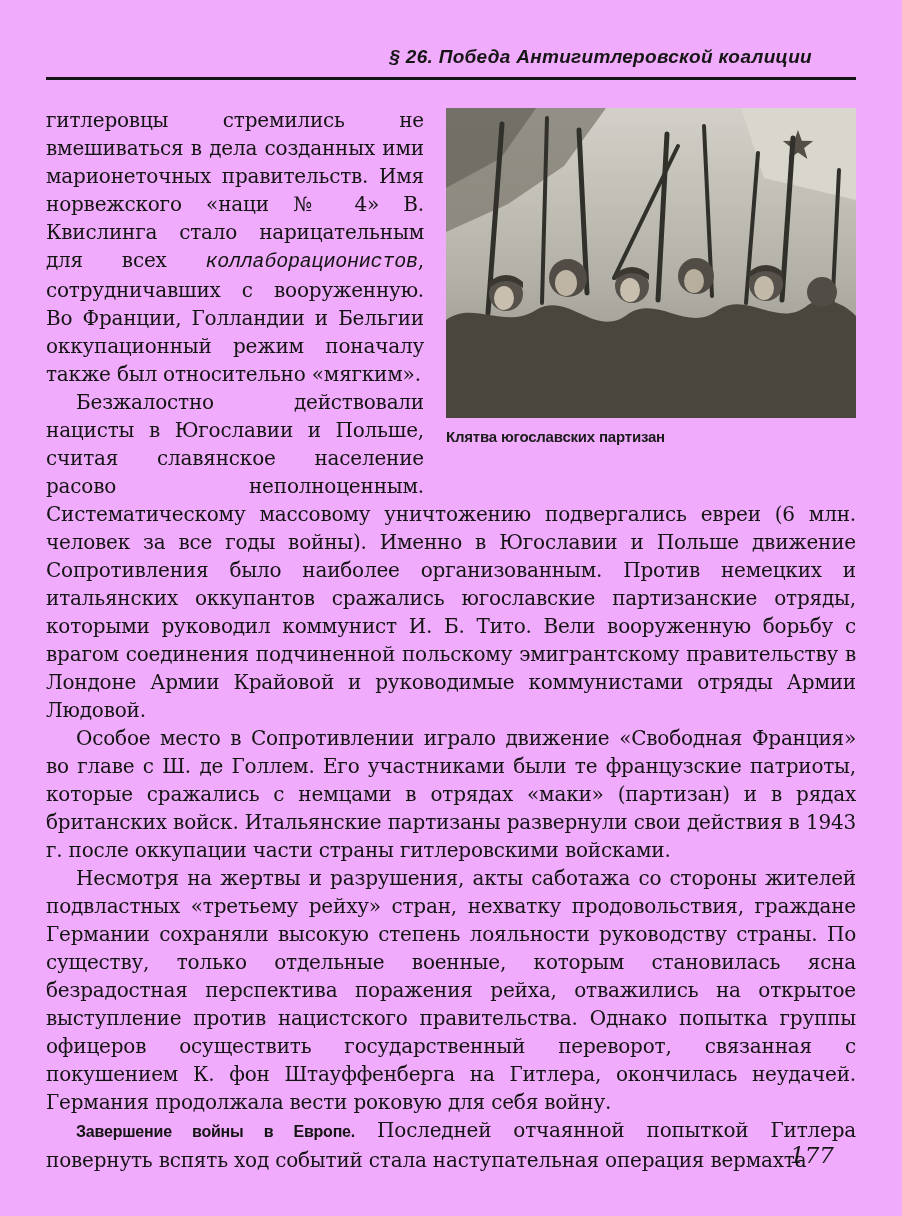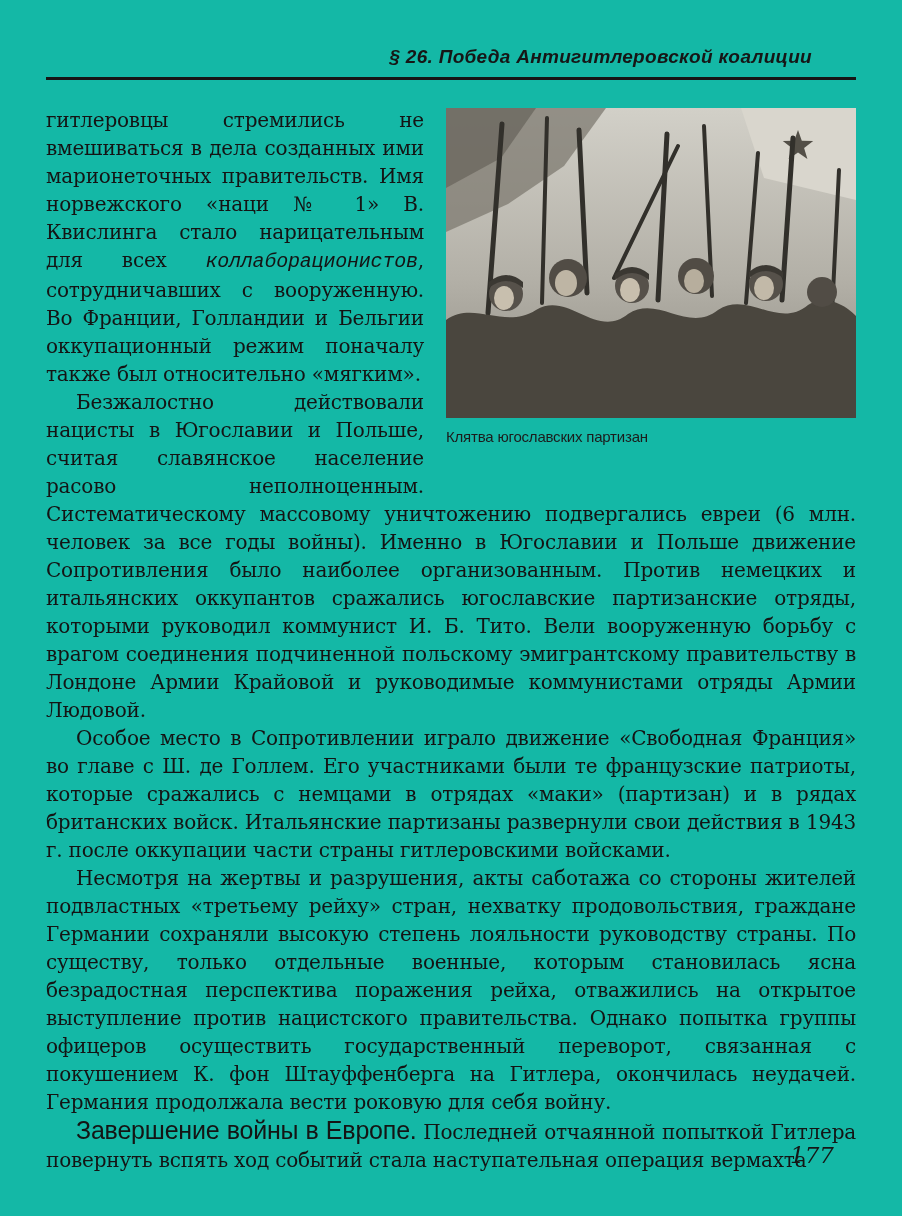--- a/index.html
+++ b/index.html
@@ -2,21 +2,21 @@
 <html lang="ru"><head>
 <meta charset="utf-8">
 <style>
   * { margin: 0; padding: 0; box-sizing: border-box; }
   html, body { background: #e8e8e6; }
   .page {
     position: relative;
     width: 902px;
     height: 1216px;
     margin: 0 auto;
-    background: #14b8a6;
+    background: #f0abfc;
     color: #141414;
     font-family: "DejaVu Serif", "Liberation Serif", serif;
     padding: 46px 46px 40px 46px;
     overflow: hidden;
   }
   
   .page-header { width: 810px; }
   .section-title {
     text-align: right;
     padding-right: 44px;
@@ -41,22 +41,22 @@
     text-align: justify;
     letter-spacing: -0.2px;
     hyphens: auto;
     -webkit-hyphens: auto;
   }
   .content p { text-indent: 30px; }
   .content p.no-indent { text-indent: 0; }
   .italic-term { font-style: italic; font-family: Liberation Mono, monospace; }
   .run-in-heading {
     font-family: "Liberation Sans", sans-serif;
-    font-weight: normal;
-    font-size: 25px;
+    font-weight: bold;
+    font-size: 16px;
   }
   
   .photo-figure {
     float: right;
     width: 410px;
     margin: 2px 0 34px 22px;
   }
   .photo-frame {
     width: 410px;
     height: 310px;
@@ -65,20 +65,21 @@
   }
   .photo-frame svg { display: block; width: 100%; height: 100%; }
   .photo-caption {
     margin-top: 9px;
     font-family: "Liberation Sans", sans-serif;
     font-size: 15px;
     line-height: 19px;
     color: #1c1c1c;
     text-align: left;
     text-indent: 0;
+    font-weight: bold;
   }
   
   .page-number {
     position: absolute;
     right: 68px;
     bottom: 48px;
     font-style: italic;
     font-size: 23px;
     color: #161616;
   }
@@ -145,21 +146,21 @@
           <g fill="#3b3832">
             <path d="M43,180 Q60,166 77,180 L77,174 Q60,160 43,174 Z"></path>
             <path d="M169,172 Q186,158 203,172 L203,166 Q186,152 169,166 Z"></path>
             <path d="M303,170 Q320,156 337,170 L337,164 Q320,150 303,164 Z"></path>
           </g>
         </svg>
       </div>
       <figcaption class="photo-caption">Клятва югославских партизан</figcaption>
     </figure>
 
-    <p class="no-indent"><span>гитлеровцы стремились не вмешиваться в дела созданных ими марионеточных правительств. Имя норвежского «наци № 1» В. Квислинга стало нарицательным для всех </span><span class="italic-term">коллаборационистов</span><span>, сотрудничавших с вооруженную. Во Франции, Голландии и Бельгии оккупационный режим поначалу также был относительно «мягким».</span></p>
+    <p class="no-indent"><span>гитлеровцы стремились не вмешиваться в дела созданных ими марионеточных правительств. Имя норвежского «наци № 4» В. Квислинга стало нарицательным для всех </span><span class="italic-term">коллаборационистов</span><span>, сотрудничавших с вооруженную. Во Франции, Голландии и Бельгии оккупационный режим поначалу также был относительно «мягким».</span></p>
 
     <p>Безжалостно действовали нацисты в Югославии и Польше, считая славянское население расово неполноценным. Систематическому массовому уничтожению подвергались евреи (6 млн. человек за все годы войны). Именно в Югославии и Польше движение Сопротивления было наиболее организованным. Против немецких и итальянских оккупантов сражались югославские партизанские отряды, которыми руководил коммунист И. Б. Тито. Вели вооруженную борьбу с врагом соединения подчиненной польскому эмигрантскому правительству в Лондоне Армии Крайовой и руководимые коммунистами отряды Армии Людовой.</p>
 
     <p>Особое место в Сопротивлении играло движение «Свободная Франция» во главе с Ш. де Голлем. Его участниками были те французские патриоты, которые сражались с немцами в отрядах «маки» (партизан) и в рядах британских войск. Итальянские партизаны развернули свои действия в 1943 г. после оккупации части страны гитлеровскими войсками.</p>
 
     <p>Несмотря на жертвы и разрушения, акты саботажа со стороны жителей подвластных «третьему рейху» стран, нехватку продовольствия, граждане Германии сохраняли высокую степень лояльности руководству страны. По существу, только отдельные военные, которым становилась ясна безрадостная перспектива поражения рейха, отважились на открытое выступление против нацистского правительства. Однако попытка группы офицеров осуществить государственный переворот, связанная с покушением К. фон Штауффенберга на Гитлера, окончилась неудачей. Германия продолжала вести роковую для себя войну.</p>
 
     <p><span class="run-in-heading">Завершение войны в Европе.</span><span> Последней отчаянной попыткой Гитлера повернуть вспять ход событий стала наступательная операция вермахта</span></p>
 
   </main>

